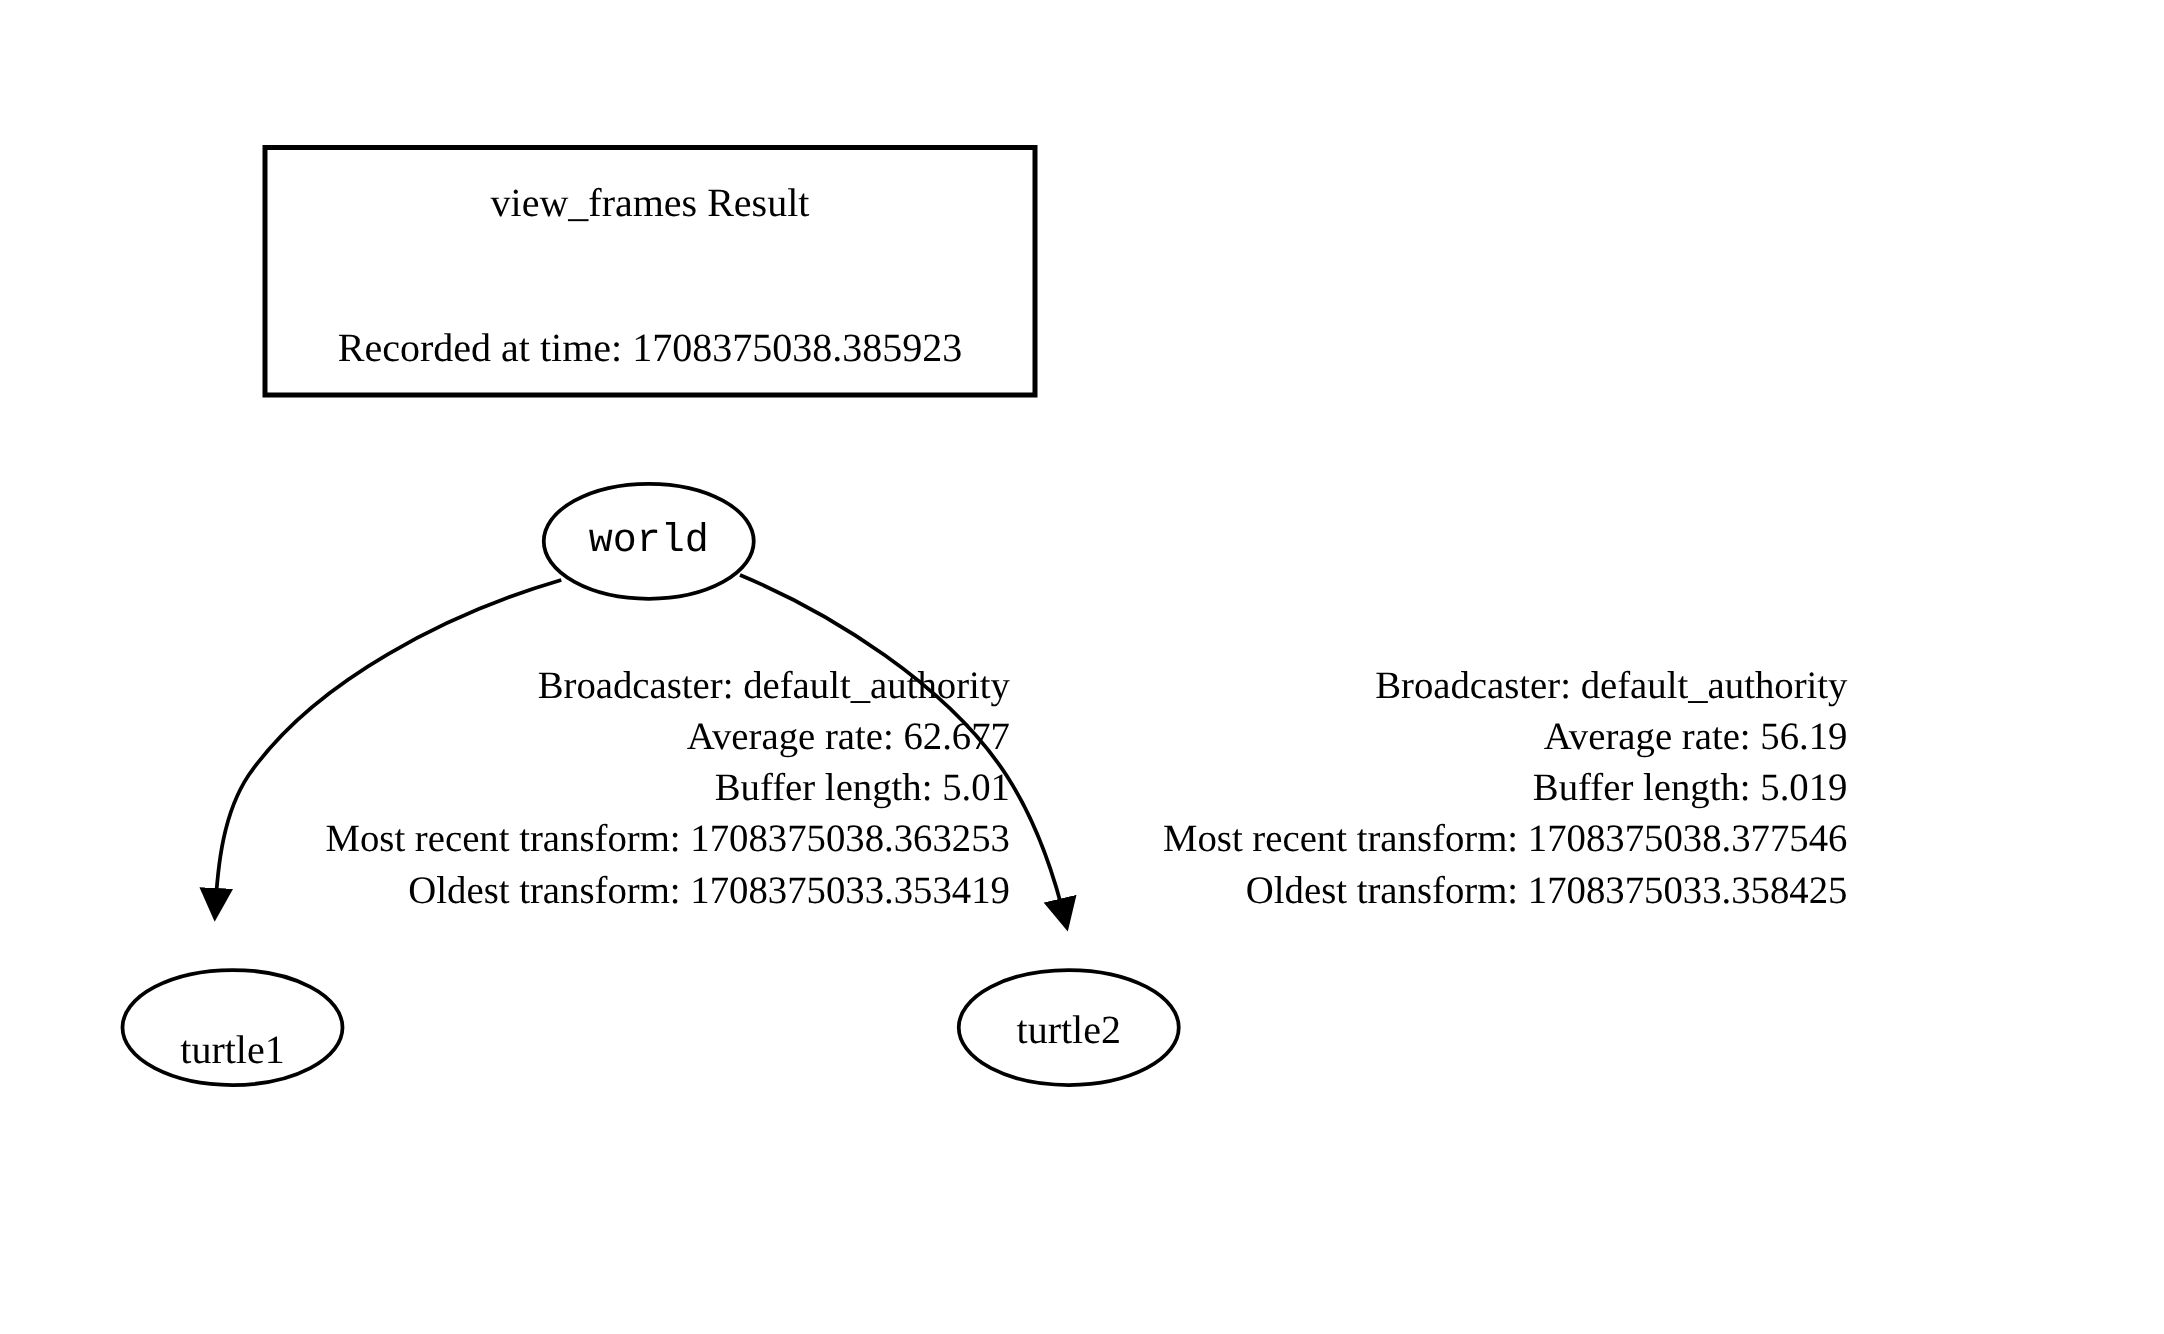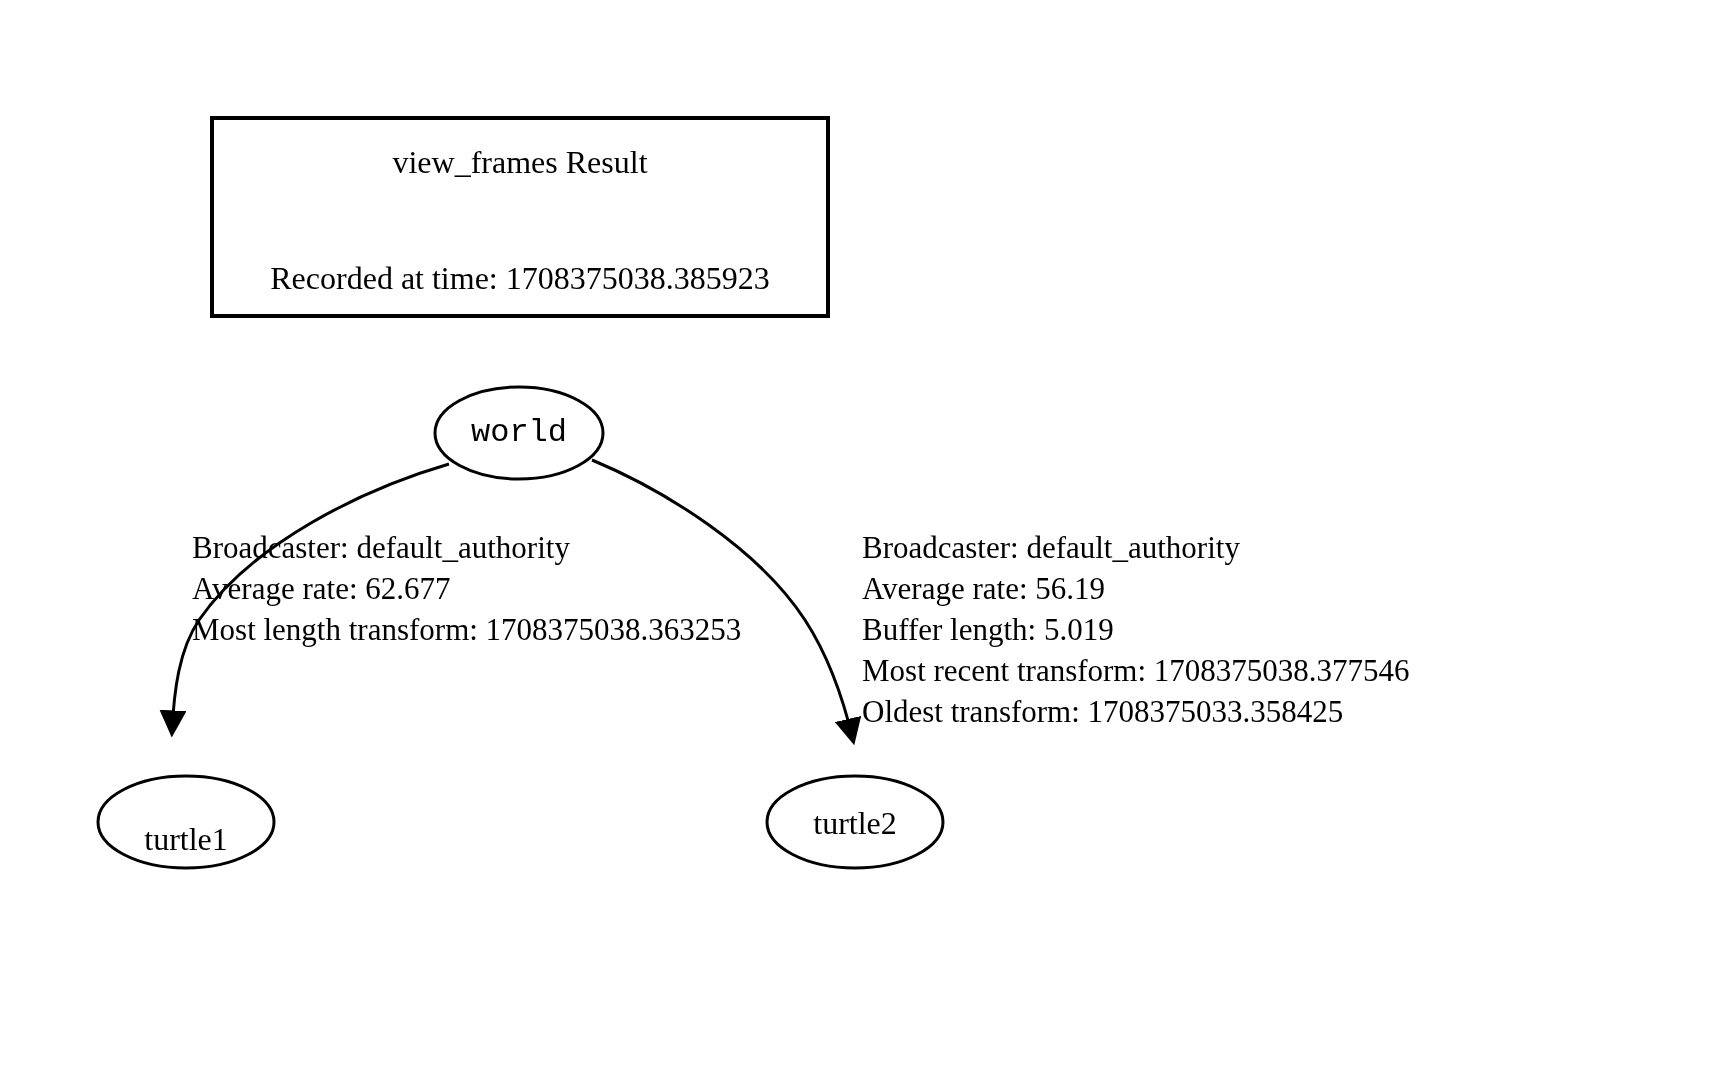--- a/index.html
+++ b/index.html
@@ -64,21 +64,21 @@
     text-align: center;
     white-space: nowrap;
     transform: translate(-50%, -50%);
   }
 
   
   .edge-label {
     position: absolute;
     font-size: 31px;
     line-height: 41px;
-    text-align: left;
+    text-align: right;
     white-space: nowrap;
   }
   .edge-label div {
     white-space: nowrap;
   }
   #edge-label-turtle1 {
     left: 192px;
     top: 527px;
     width: 616px;
   }
@@ -114,21 +114,23 @@
     <div class="title-line-2">Recorded at time: 1708375038.385923</div>
   </div>
 
   <div class="node-label" style="left:519px; top:433px;font-family:Liberation Mono, monospace;">world</div>
   <div class="node-label" style="left:186px; top:823px;margin-top:16px;">turtle1</div>
   <div class="node-label" style="left:855px; top:823px;">turtle2</div>
 
   <div class="edge-label" id="edge-label-turtle1">
     <div>Broadcaster: default_authority</div>
     <div>Average rate: 62.677</div>
-    <div>Most length transform: 1708375038.363253</div>
+    <div>Buffer length: 5.01</div>
+    <div>Most recent transform: 1708375038.363253</div>
+    <div>Oldest transform: 1708375033.353419</div>
   </div>
 
   <div class="edge-label" id="edge-label-turtle2">
     <div>Broadcaster: default_authority</div>
     <div>Average rate: 56.19</div>
     <div>Buffer length: 5.019</div>
     <div>Most recent transform: 1708375038.377546</div>
     <div>Oldest transform: 1708375033.358425</div>
   </div>
 

